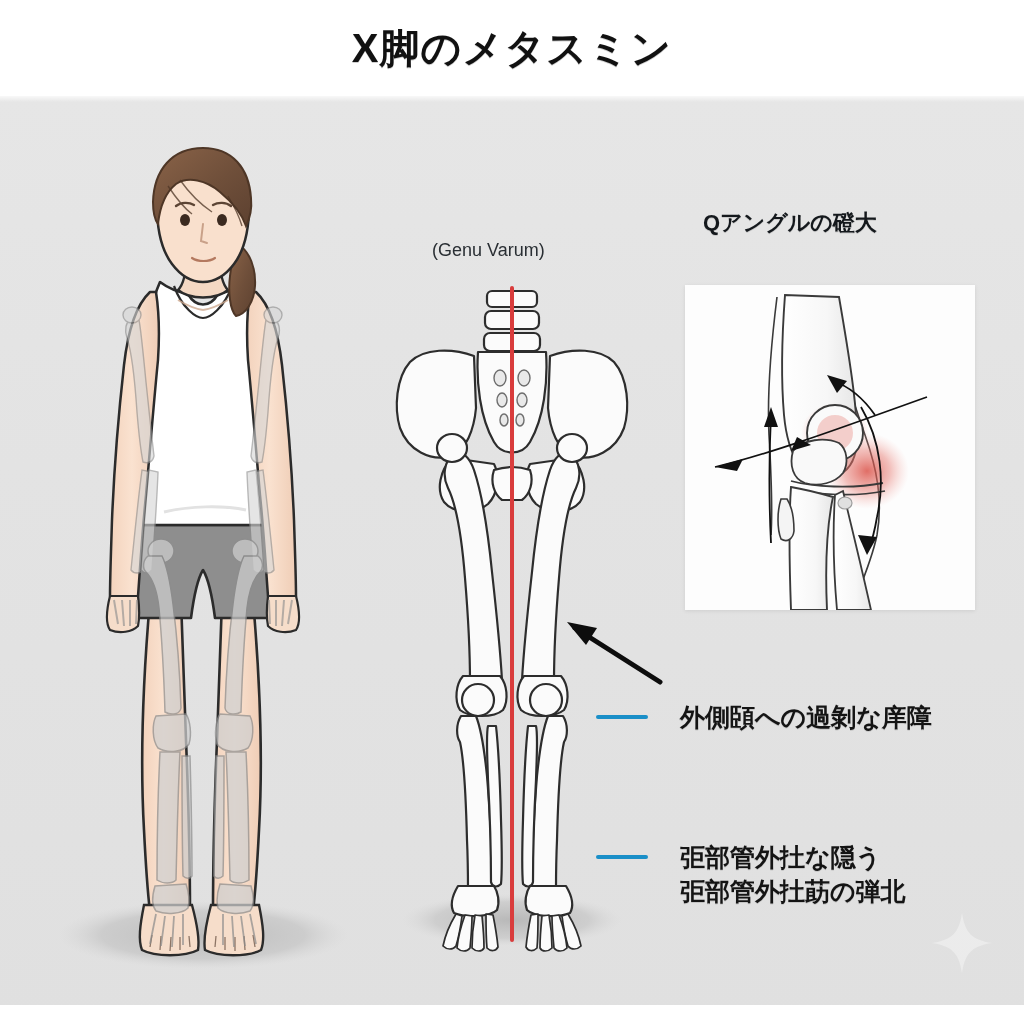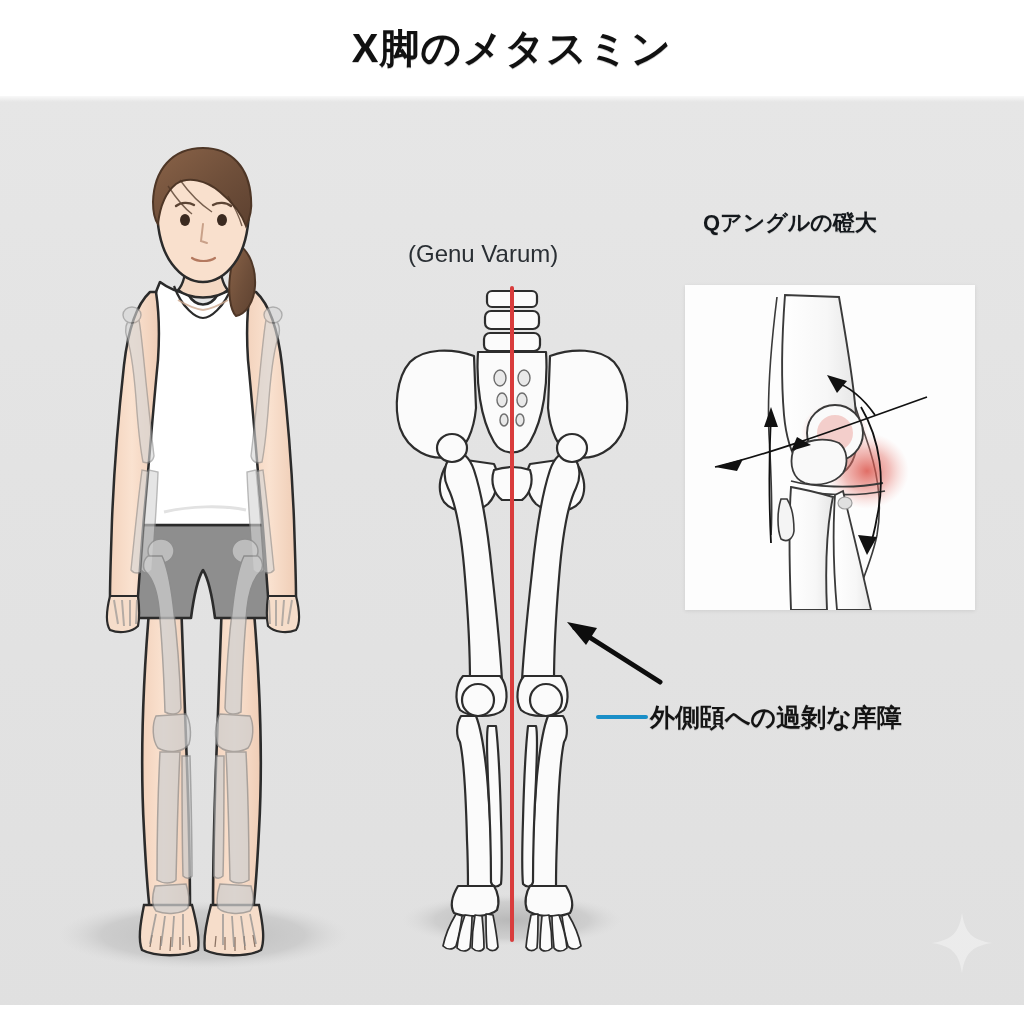--- a/index.html
+++ b/index.html
@@ -65,22 +65,22 @@
   .heading {
     position: absolute;
     color: #14181c;
     font-weight: 700;
     white-space: nowrap;
     text-shadow: 0 1px 0 rgba(0,0,0,.12);
   }
   .heading-left { left: 424px; top: 204px; font-size: 24px; }
   .heading-left-sub {
     position: absolute;
-    left: 408px; top: 240px;
-    font-size: 24px;
+    left: 432px; top: 240px;
+    font-size: 18px;
     font-weight: 400;
     color: #2a2f34;
     white-space: nowrap;
   }
   .heading-right { left: 703px; top: 208px; font-size: 22px; }
 
   
   .knee-panel {
     position: absolute;
     left: 685px; top: 285px;
@@ -88,21 +88,21 @@
     background: #fdfdfd;
     box-shadow: 0 1px 4px rgba(0,0,0,.09);
   }
   .knee-panel svg { display: block; width: 100%; height: 100%; }
 
   
   .callout {
     position: absolute;
     display: flex;
     align-items: flex-start;
-    gap: 2px;
+    gap: 32px;
   }
   .callout-rule {
     flex: 0 0 auto;
     width: 52px;
     height: 4px;
     background: #1a8fc8;
     margin-top: 15px;
     border-radius: 2px;
   }
   .callout-text {
@@ -482,18 +482,25 @@
       <polygon points="142,90 162,96 152,108" fill="#111111"></polygon>
       <polygon points="182,270 173,250 192,252" fill="#111111"></polygon>
     </svg>
   </div>
 
   <div class="callout" id="callout-1">
     <span class="callout-rule"></span>
     <span class="callout-text">外側頣への過剝な庠障</span>
   </div>
 
+  <div class="callout" id="callout-2">
+    <span class="callout-rule"></span>
+    <span>
+      <span class="callout-text" style="display:block">弡部管外扗な隠う</span>
+      <span class="callout-text" style="display:block">弡部管外扗莇の弾北</span>
+    </span>
+  </div>
 
   <svg class="sparkle" viewBox="0 0 64 64" aria-hidden="true">
     <path d="M32 2 C35 22 42 29 62 32 C42 35 35 42 32 62 C29 42 22 35 2 32 C22 29 29 22 32 2 Z" fill="#f5f5f5"></path>
   </svg>
 
 </div>
 
 </body></html>

